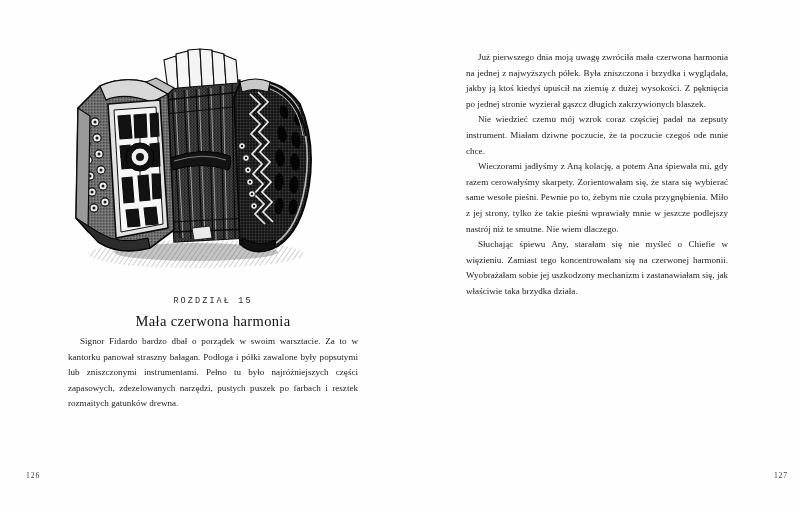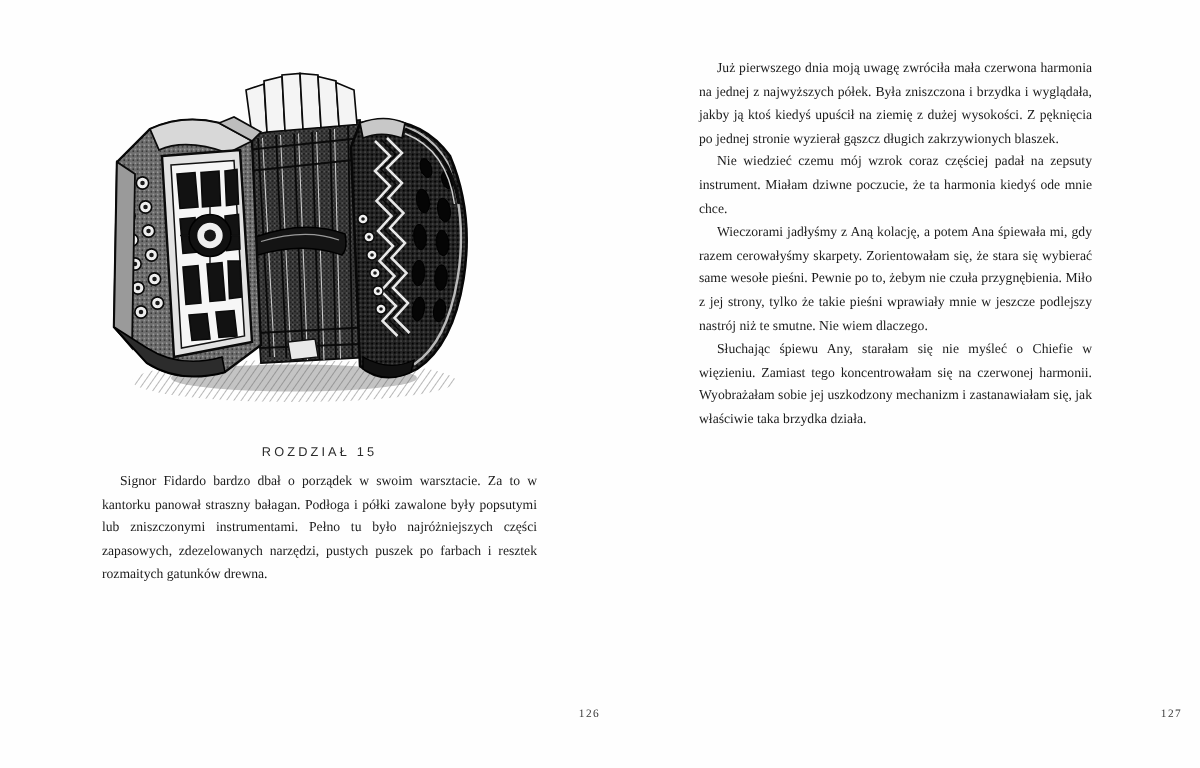--- a/index.html
+++ b/index.html
@@ -46,57 +46,57 @@
 
   
   .chapter-block {
     text-align: center;
     margin-top: 14px;
   }
   .chapter-label {
     font-size: 8.5px;
     letter-spacing: 2.1px;
     color: #2b2b2b;
-    font-family: Liberation Sans, sans-serif;
+    font-family: Liberation Mono, monospace;
     margin-bottom: 7px;
     white-space: nowrap;
   }
   .chapter-title {
     font-size: 14.5px;
     letter-spacing: 0.35px;
     color: #111;
     font-weight: 400;
   }
 
   
   .body-text {
     font-size: 9.1px;
     line-height: 15.6px;
     text-align: justify;
     text-justify: inter-word;
     color: #1b1b1b;
     hyphens: manual;
   }
   .page-left .body-text { margin-top: 4px; }
-  .page-right .body-text { margin-top: 0px; }
+  .page-right .body-text { margin-top: 12px; }
   .body-text p {
     margin: 0;
     text-indent: 12px;
   }
   .body-text p + p { margin-top: 0px; }
 
   
   .folio {
     position: absolute;
     bottom: 32px;
     font-size: 7.6px;
     letter-spacing: 0.9px;
     color: #3a3a3a;
   }
-  .folio-left { left: 0; right: 0; text-align: right; padding-left: 26px; }
+  .folio-left { left: 0; right: 0; text-align: left; padding-left: 26px; }
   .folio-right { left: 0; right: 12px; text-align: right; padding-left: 36px; }
 </style>
 </head>
 <body>
 
 <div class="spread">
 
   <div class="page page-left">
 
     <div class="illustration">
@@ -294,33 +294,34 @@
           <path d="M176 40 Q192 34 206 40 L204 50 Q190 45 178 50 Z" fill="#c8c8c8" stroke="#0a0a0a" stroke-width="1.1"></path>
           <path d="M178 196 Q196 206 212 198 L210 206 Q194 214 178 204 Z" fill="#111" stroke="#000" stroke-width="0.9"></path>
         </g>
 
         <path d="M82 40 L104 52 L110 46 L92 36 Z" fill="#bdbdbd" stroke="#0a0a0a" stroke-width="1.1"></path>
       </svg>
     </div>
 
     <div class="chapter-block">
       <div class="chapter-label">ROZDZIAŁ 15</div>
+      <div class="chapter-title">Mała czerwona harmonia</div>
     </div>
 
     <div class="body-text">
       <p>Signor Fidardo bardzo dbał o porządek w swoim warsztacie. Za to w kantorku panował straszny bałagan. Podłoga i półki zawalone były popsutymi lub zniszczonymi instrumentami. Pełno tu było najróżniejszych części zapasowych, zdezelowanych narzędzi, pustych puszek po farbach i resztek rozmaitych gatunków drewna.</p>
     </div>
 
     <div class="folio folio-left">126</div>
   </div>
 
   <div class="page page-right">
     <div class="body-text">
       <p>Już pierwszego dnia moją uwagę zwróciła mała czerwona harmonia na jednej z najwyższych półek. Była zniszczona i brzydka i wyglądała, jakby ją ktoś kiedyś upuścił na ziemię z dużej wysokości. Z pęknięcia po jednej stronie wyzierał gąszcz długich zakrzywionych blaszek.</p>
-      <p>Nie wiedzieć czemu mój wzrok coraz częściej padał na zepsuty instrument. Miałam dziwne poczucie, że ta harmonia kiedyś ode mnie chce.</p>
+      <p>Nie wiedzieć czemu mój wzrok coraz częściej padał na zepsuty instrument. Miałam dziwne poczucie, że ta poczucie czegoś ode mnie chce.</p>
       <p>Wieczorami jadłyśmy z Aną kolację, a potem Ana śpiewała mi, gdy razem cerowałyśmy skarpety. Zorientowałam się, że stara się wybierać same wesołe pieśni. Pewnie po to, żebym nie czuła przygnębienia. Miło z jej strony, tylko że takie pieśni wprawiały mnie w jeszcze podlejszy nastrój niż te smutne. Nie wiem dlaczego.</p>
       <p>Słuchając śpiewu Any, starałam się nie myśleć o Chiefie w więzieniu. Zamiast tego koncentrowałam się na czerwonej harmonii. Wyobrażałam sobie jej uszkodzony mechanizm i zastanawiałam się, jak właściwie taka brzydka działa.</p>
     </div>
 
     <div class="folio folio-right">127</div>
   </div>
 
 </div>
 
 </body></html>

